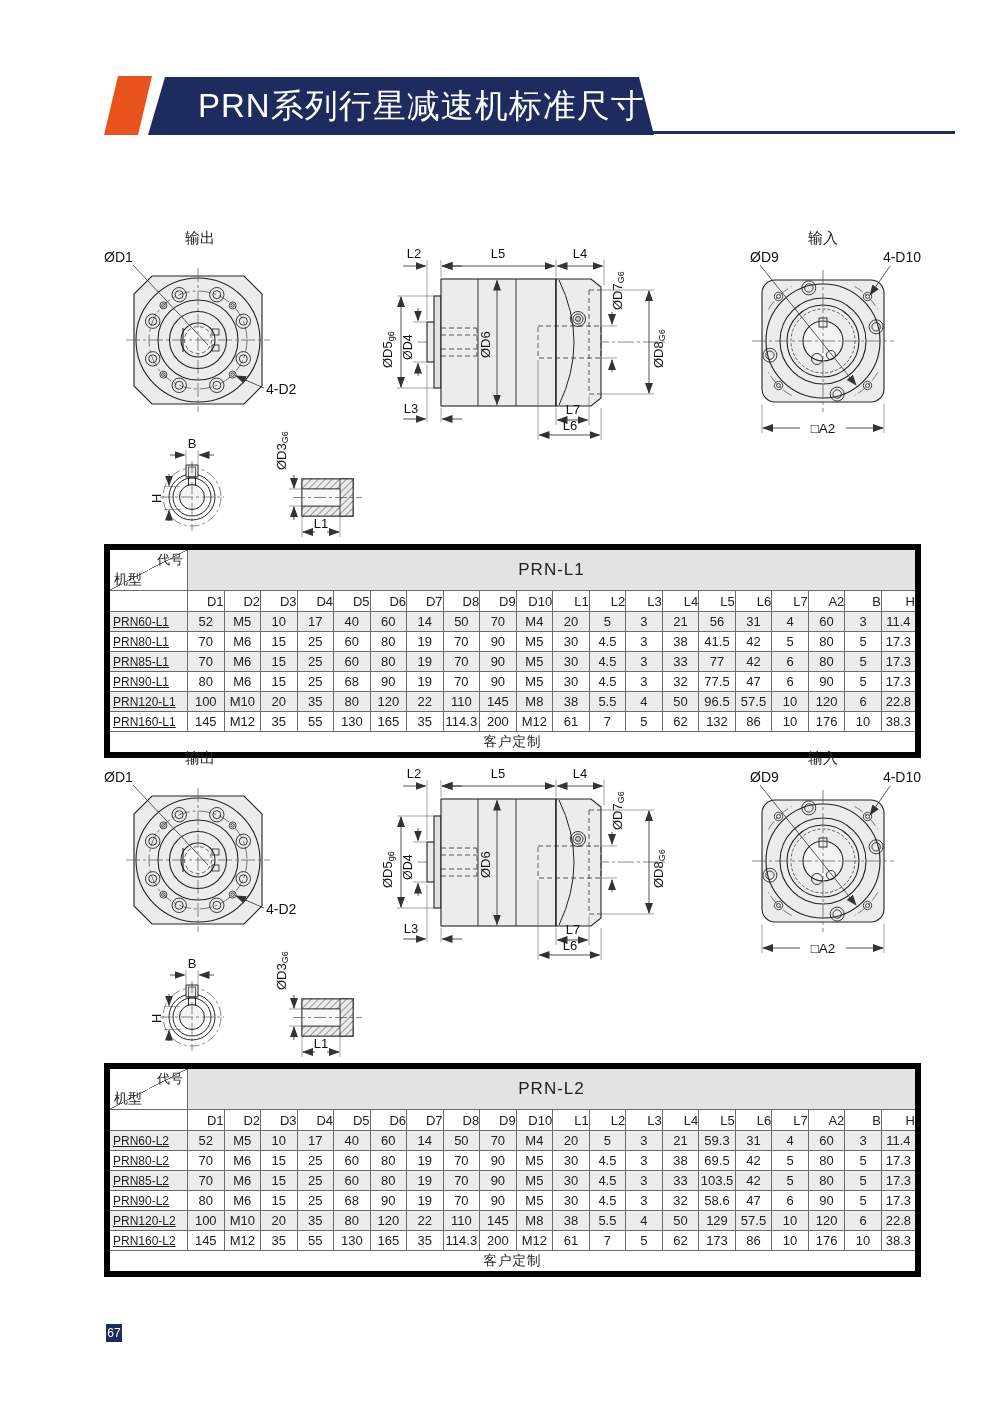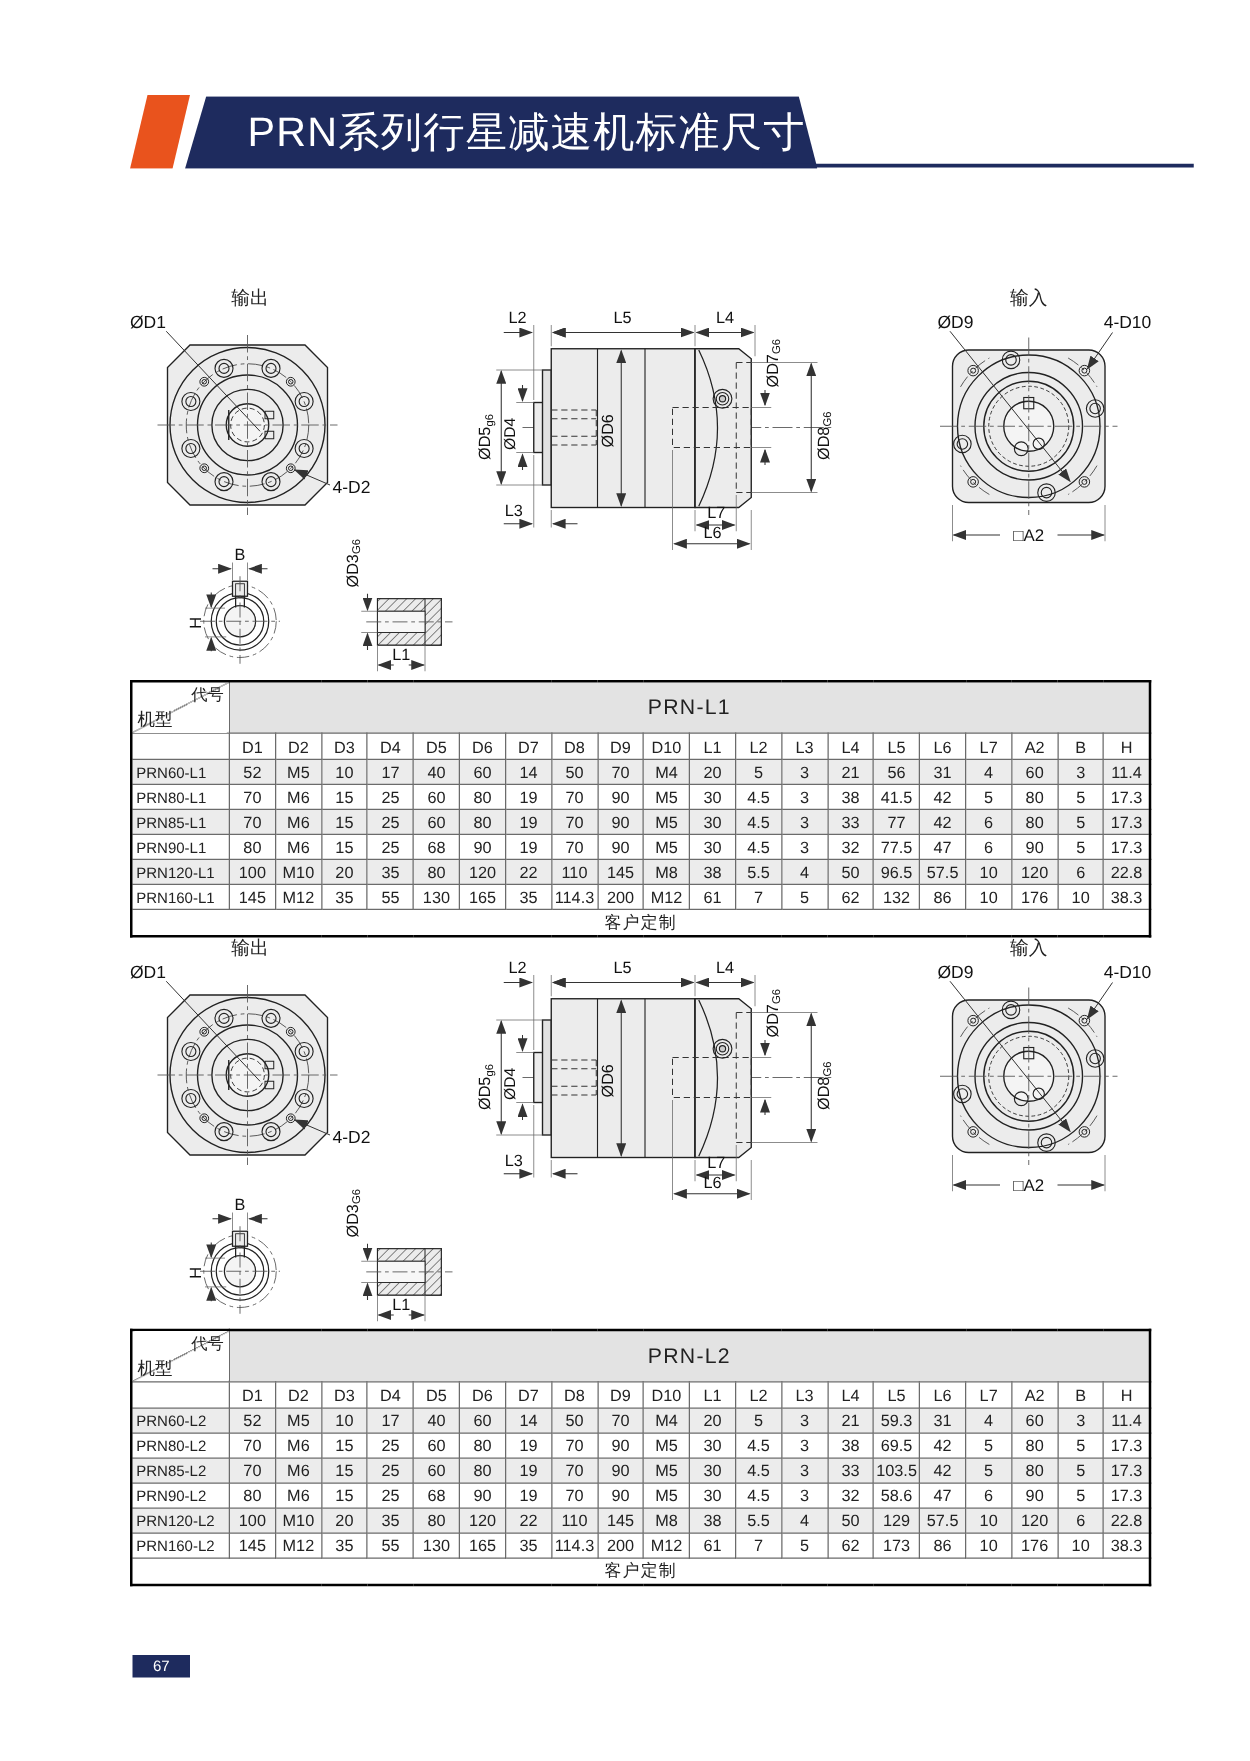--- a/index.html
+++ b/index.html
@@ -14,37 +14,37 @@
   .banner-navy{position:absolute;left:148px;top:77px;width:506px;height:58px;background:#1e2b5e;
     clip-path:polygon(17px 0,calc(100% - 15px) 0,100% 100%,0 100%);}
   .banner-line{position:absolute;left:610px;top:131px;width:345px;height:3px;background:#1e2b5e;}
   .page-title{position:absolute;left:198px;top:84px;width:420px;text-align:center;
     font-size:33px;font-weight:400;letter-spacing:1px;color:#ffffff;white-space:nowrap;}
   
   svg.drawings{position:absolute;left:0;}
   .defs-holder{position:absolute;width:0;height:0;overflow:hidden;}
   
   table.dim-table{position:absolute;left:104px;width:817px;border-collapse:collapse;
-    table-layout:fixed;border:2px solid #000000;font-size:13px;}
+    table-layout:fixed;border:6px solid #000000;font-size:13px;}
   table.dim-table td{border:1px solid #6b6b6b;text-align:center;padding:0;height:19px;
     overflow:hidden;white-space:nowrap;}
   table.dim-table td.corner{width:77px;height:40px;position:relative;background:
     linear-gradient(to bottom right,#ffffff 49.4%,#777 49.4%,#777 50.6%,#ffffff 50.6%);}
   table.dim-table td.corner .ct{position:absolute;top:1px;right:4px;font-size:13px;}
   table.dim-table td.corner .cb{position:absolute;bottom:1px;left:4px;font-size:14px;}
   table.dim-table td.ghdr{background:#e3e3e3;font-size:17px;letter-spacing:1px;height:40px;text-align:center;}
-  table.dim-table tr.chdr td{height:20px;background:#ffffff;}
+  table.dim-table tr.chdr td{height:20px;background:#ffffff;text-align:right;}
   table.dim-table tr.odd td{background:#ececec;}
   table.dim-table tr.even td{background:#ffffff;}
-  table.dim-table td.model{text-align:left;padding-left:3px;font-size:12px;}
+  table.dim-table td.model{text-align:left;padding-left:3px;font-size:12px;text-decoration:underline;}
   table.dim-table td.foot{height:20px;background:#ffffff;font-size:13.5px;letter-spacing:1px;text-align:center;}
   #table-0{top:544px;}
   #table-1{top:1063px;}
   
-  .pagenum{position:absolute;left:106px;top:1324px;width:46px;height:18px;background:#1e2b5e;
+  .pagenum{position:absolute;left:106px;top:1324px;width:16px;height:18px;background:#1e2b5e;
     color:#fff;font-size:12px;text-align:center;line-height:18px;}
 </style>
 </head>
 <body>
 
 <div class="banner-orange"></div>
 <div class="banner-navy"></div>
 <div class="banner-line"></div>
 <div class="page-title">PRN系列行星减速机标准尺寸</div>
 

